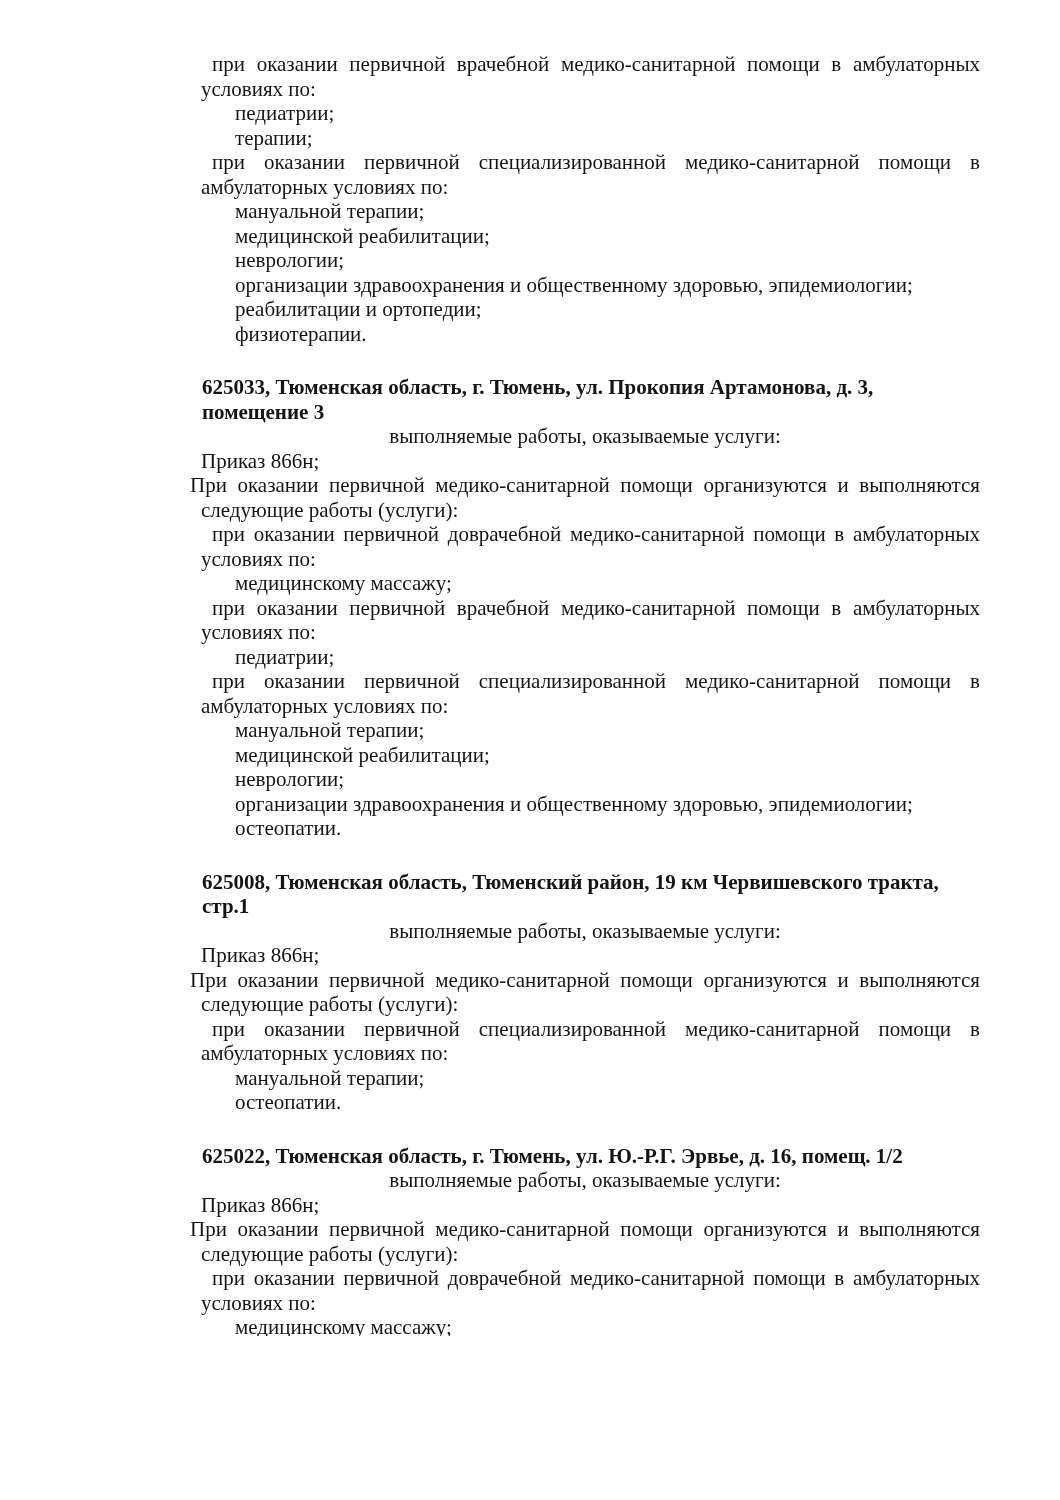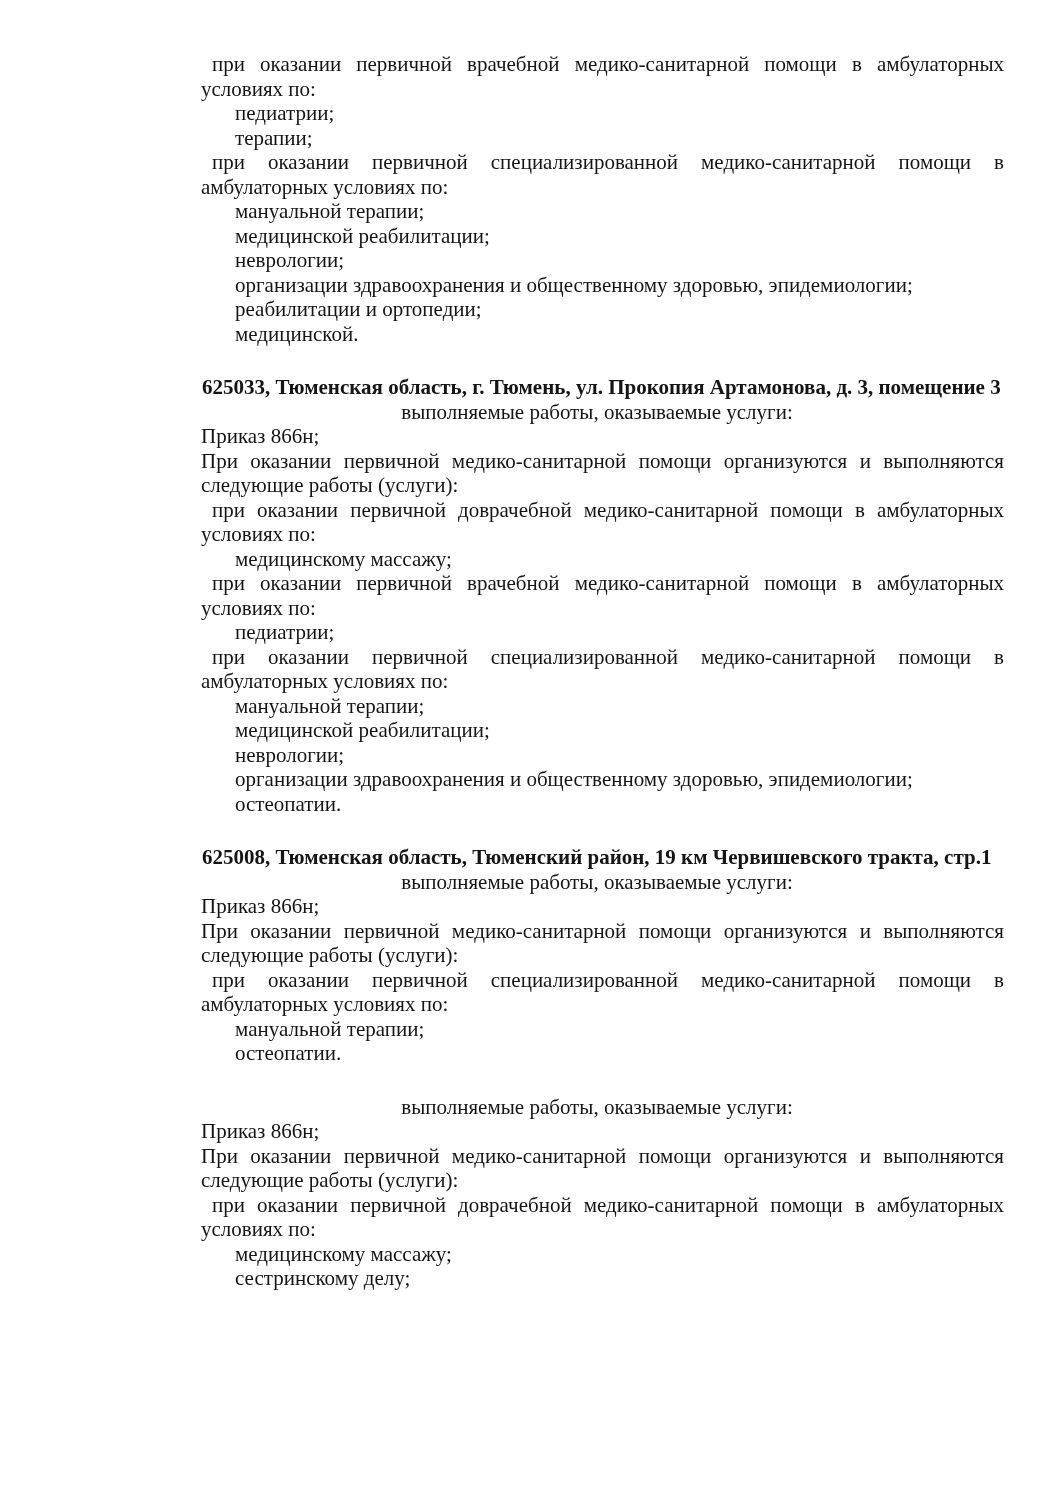--- a/index.html
+++ b/index.html
@@ -6,55 +6,55 @@
     margin: 0;
     padding: 0;
     background: #ffffff;
   }
   .page {
     position: relative;
     box-sizing: border-box;
     width: 1060px;
     height: 1336px;
     background: #ffffff;
-    padding: 52px 56px 0 190px;
+    padding: 52px 80px 0 190px;
     font-family: "Liberation Serif", "DejaVu Serif", serif;
     font-size: 21px;
     line-height: 24.5px;
     color: #151515;
     overflow: hidden;
   }
   .section { }
   .section.gap { margin-top: 29px; }
   .line { white-space: normal; }
   .addr  { margin-left: 12px; font-weight: bold; }
   .sub   { margin-left: 0; text-align: center; }
   .l1    { margin-left: 11px; }
   .cont  { margin-left: 11px; }
-  .l1j   { margin-left: 11px; text-align: justify; text-align-last: justify; font-family: Liberation Serif, serif; }
+  .l1j   { text-align: justify; text-align-last: justify; font-family: Liberation Serif, serif; }
   .hang  { margin-left: 22px; text-align: justify; text-align-last: justify; }
   .item  { margin-left: 45px; }
 </style>
 </head>
 <body>
 
 <div class="page" style="background: rgb(255, 255, 255); color: rgb(21, 21, 21);">
     <div class="section">
       <div class="line hang">при оказании первичной врачебной медико-санитарной помощи в амбулаторных</div>
       <div class="line cont">условиях по:</div>
       <div class="line item">педиатрии;</div>
       <div class="line item">терапии;</div>
       <div class="line hang">при оказании первичной специализированной медико-санитарной помощи в</div>
       <div class="line cont">амбулаторных условиях по:</div>
       <div class="line item">мануальной терапии;</div>
       <div class="line item">медицинской реабилитации;</div>
       <div class="line item">неврологии;</div>
       <div class="line item">организации здравоохранения и общественному здоровью, эпидемиологии;</div>
       <div class="line item">реабилитации и ортопедии;</div>
-      <div class="line item">медицинской.</div>
+      <div class="line item">физиотерапии.</div>
     </div>
     <div class="section gap">
       <div class="line addr">625033, Тюменская область, г. Тюмень, ул. Прокопия Артамонова, д. 3, помещение 3</div>
       <div class="line sub">выполняемые работы, оказываемые услуги:</div>
       <div class="line l1">Приказ 866н;</div>
       <div class="line l1j">При оказании первичной медико-санитарной помощи организуются и выполняются</div>
       <div class="line cont">следующие работы (услуги):</div>
       <div class="line hang">при оказании первичной доврачебной медико-санитарной помощи в амбулаторных</div>
       <div class="line cont">условиях по:</div>
       <div class="line item">медицинскому массажу;</div>
@@ -74,20 +74,21 @@
       <div class="line sub">выполняемые работы, оказываемые услуги:</div>
       <div class="line l1">Приказ 866н;</div>
       <div class="line l1j">При оказании первичной медико-санитарной помощи организуются и выполняются</div>
       <div class="line cont">следующие работы (услуги):</div>
       <div class="line hang">при оказании первичной специализированной медико-санитарной помощи в</div>
       <div class="line cont">амбулаторных условиях по:</div>
       <div class="line item">мануальной терапии;</div>
       <div class="line item">остеопатии.</div>
     </div>
     <div class="section gap">
+      <div class="line addr">625022, Тюменская область, г. Тюмень, ул. Ю.-Р.Г. Эрвье, д. 16, помещ. 1/2</div>
       <div class="line sub">выполняемые работы, оказываемые услуги:</div>
       <div class="line l1">Приказ 866н;</div>
       <div class="line l1j">При оказании первичной медико-санитарной помощи организуются и выполняются</div>
       <div class="line cont">следующие работы (услуги):</div>
       <div class="line hang">при оказании первичной доврачебной медико-санитарной помощи в амбулаторных</div>
       <div class="line cont">условиях по:</div>
       <div class="line item">медицинскому массажу;</div>
       <div class="line item">сестринскому делу;</div>
     </div>
   </div>

